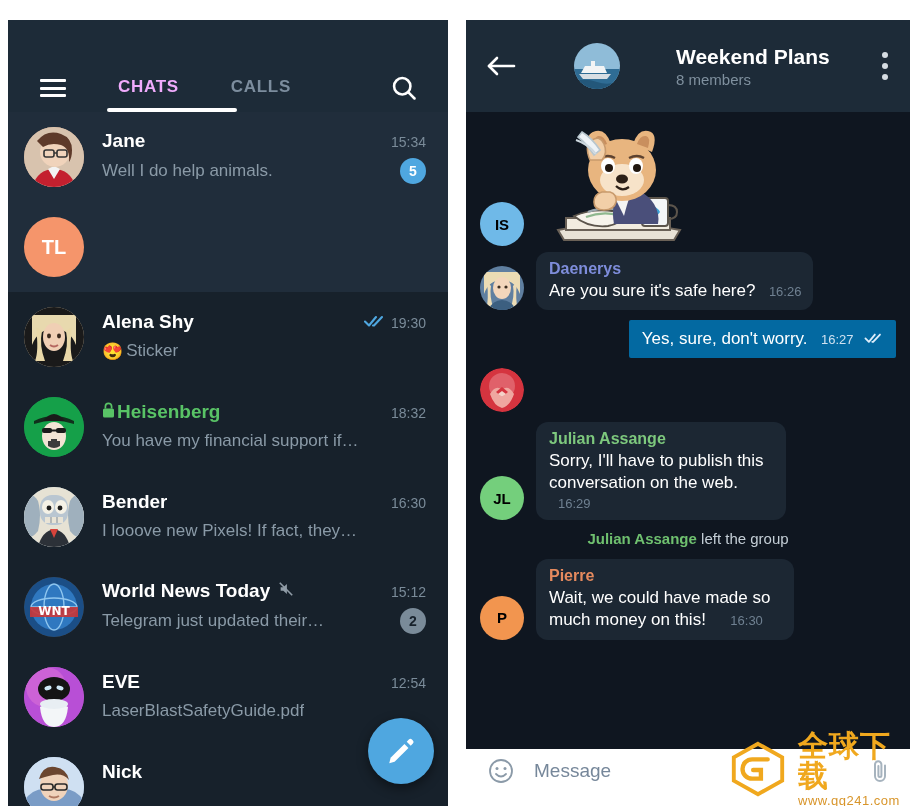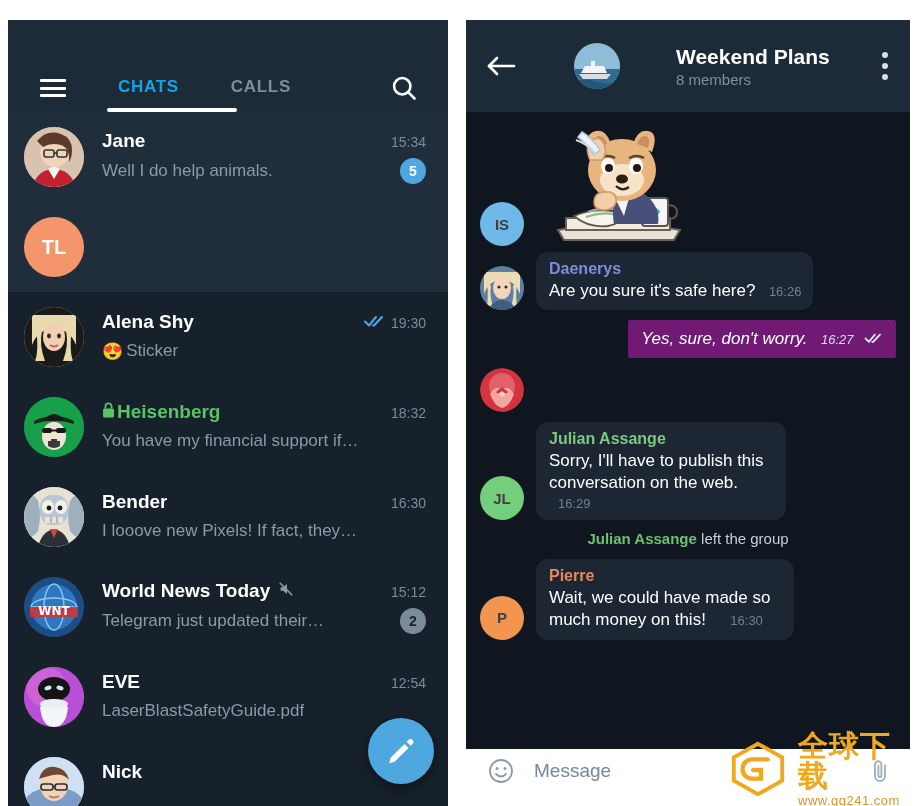--- a/index.html
+++ b/index.html
@@ -39,21 +39,21 @@
     display: flex; flex-direction: column; justify-content: space-between;
     cursor: pointer;
   }
   .hamburger span { display: block; height: 3px; background: #ffffff; border-radius: 1px; }
 
   .tabs { display: flex; align-items: center; margin-left: 52px; gap: 52px; }
   .tab {
     font-size: 17px; font-weight: bold; letter-spacing: 0.7px;
     color: #7c8d9e; cursor: pointer; padding-bottom: 2px;
   }
-  .tab.active { color: #0ea5e9; }
+  .tab.active { color: #f0abfc; }
 
   .tab-underline {
     position: absolute;
     left: 99px; bottom: 0;
     width: 130px; height: 4px;
     background: #ffffff; border-radius: 2px;
   }
 
   .search-icon-wrap {
     margin-left: auto; margin-right: 30px;
@@ -158,31 +158,31 @@
     background: #0f1620;
     padding: 6px 14px 0 14px;
     overflow: hidden;
   }
   .msg-row { display: flex; align-items: flex-end; margin-bottom: 10px; }
   .msg-row.out { justify-content: flex-end; }
   .msg-avatar {
     width: 44px; height: 44px; border-radius: 50%; flex: 0 0 44px;
     margin-right: 12px; overflow: hidden;
     display: flex; align-items: center; justify-content: center;
-    color: #404040; font-size: 15px; font-weight: bold;
+    color: #000000; font-size: 15px; font-weight: bold;
   }
   .msg-avatar svg { display: block; width: 100%; height: 100%; }
   .bubble {
     background: #1c2733;
     border-radius: 12px;
     padding: 8px 12px 8px 13px;
     max-width: 300px;
     position: relative;
   }
-  .bubble.out { background: #701a75; border-radius: 2px; max-width: 290px; font-style: italic; }
+  .bubble.out { background: #0369a1; border-radius: 2px; max-width: 290px; }
   .sender { font-size: 16px; font-weight: bold; margin-bottom: 2px; }
   .bubble-text {
     font-size: 17px; color: #ffffff; line-height: 1.3;
     display: inline;
   }
   .time {
     font-size: 13px; color: #6f8091;
     margin-left: 9px; white-space: nowrap;
     display: inline-block; vertical-align: baseline;
   }

